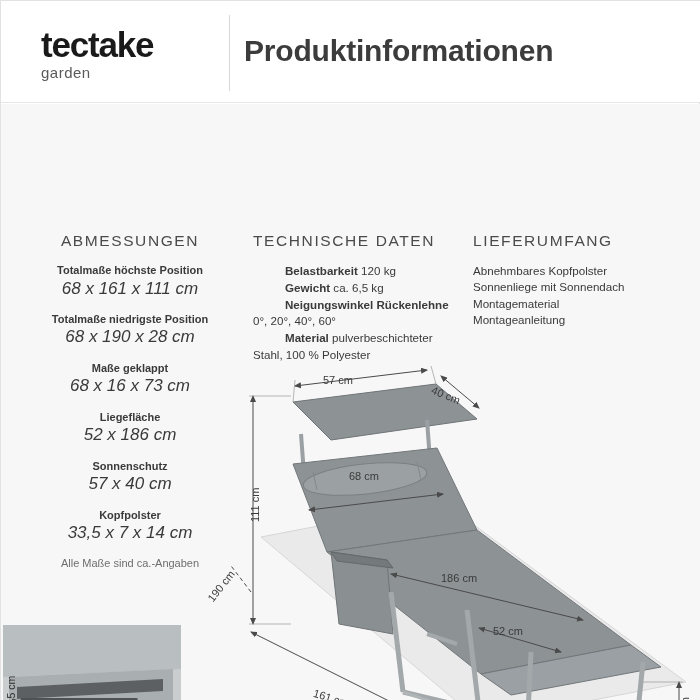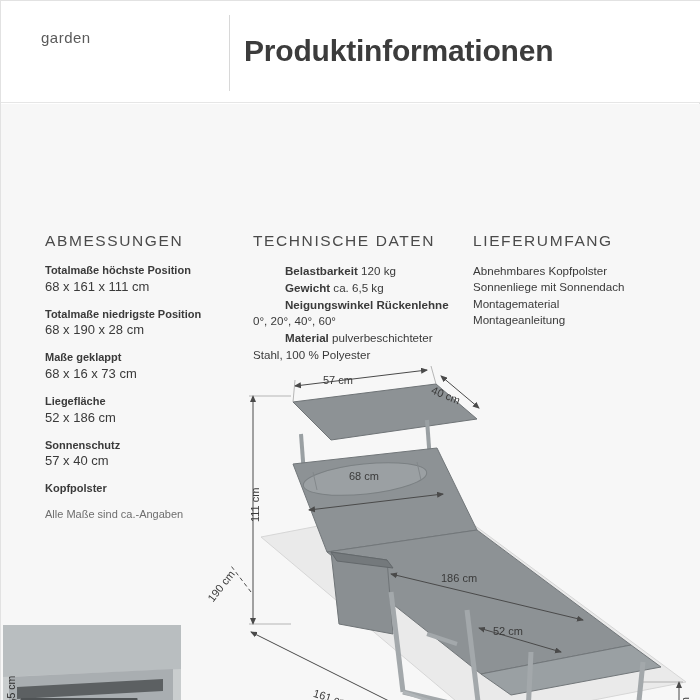--- a/index.html
+++ b/index.html
@@ -79,23 +79,24 @@
     white-space: nowrap;
   }
   .blk { margin-bottom: 12px; }
   .blk .lbl {
     font-size: 11px;
     font-weight: bold;
     color: #3a3a3a;
     line-height: 1.32;
   }
   .blk .val {
-    font-size: 13px;
+    font-size: 17px;
     color: #3a3a3a;
     line-height: 1.32;
+    font-style: italic;
   }
   .note {
     font-size: 11px;
     color: #6e6e6e;
     margin-top: 10px;
   }
   .spec-line {
     font-size: 11.6px;
     line-height: 1.36;
     color: #3a3a3a;
@@ -107,21 +108,21 @@
     font-size: 11.6px;
     color: #3a3a3a;
     line-height: 1.36;
   }
   .deliv-line {
     font-size: 11.6px;
     line-height: 1.42;
     color: #3a3a3a;
   }
 
-  #col-dim  { left: 44px;  top: 128px; width: 210px; }
+  #col-dim  { left: 24px;  top: 128px; width: 210px; text-align: center; }
   #col-tech { left: 252px; top: 128px; width: 212px; }
   #col-del  { left: 472px; top: 128px; width: 216px; }
 
   
   .drawing {
     position: absolute;
     left: 230px; top: 258px;
     width: 470px; height: 442px;
   }
   .dim-txt {
@@ -147,20 +148,21 @@
     white-space: nowrap;
   }
 </style>
 </head>
 <body>
 
 <div class="page">
 
   <div class="header">
     <div class="logo-wrap">
+      <div class="logo-main">tectake</div>
       <div class="logo-sub">garden</div>
     </div>
     <div class="header-divider"></div>
     <div class="header-title">Produktinformationen</div>
   </div>
 
   <div class="body-panel">
 
     <div class="col" id="col-dim">
       <div class="col-title">ABMESSUNGEN</div>
@@ -180,20 +182,21 @@
       <div class="blk">
         <div class="lbl">Liegefläche</div>
         <div class="val">52 x 186 cm</div>
       </div>
       <div class="blk">
         <div class="lbl">Sonnenschutz</div>
         <div class="val">57 x 40 cm</div>
       </div>
       <div class="blk">
         <div class="lbl">Kopfpolster</div>
+        <div class="val">33,5 x 7 x 14 cm</div>
       </div>
 
       <div class="note">Alle Maße sind ca.-Angaben</div>
     </div>
 
     <div class="col" id="col-tech">
       <div class="col-title">TECHNISCHE DATEN</div>
 
       <div class="spec-line">
         <b>Belastbarkeit</b>

